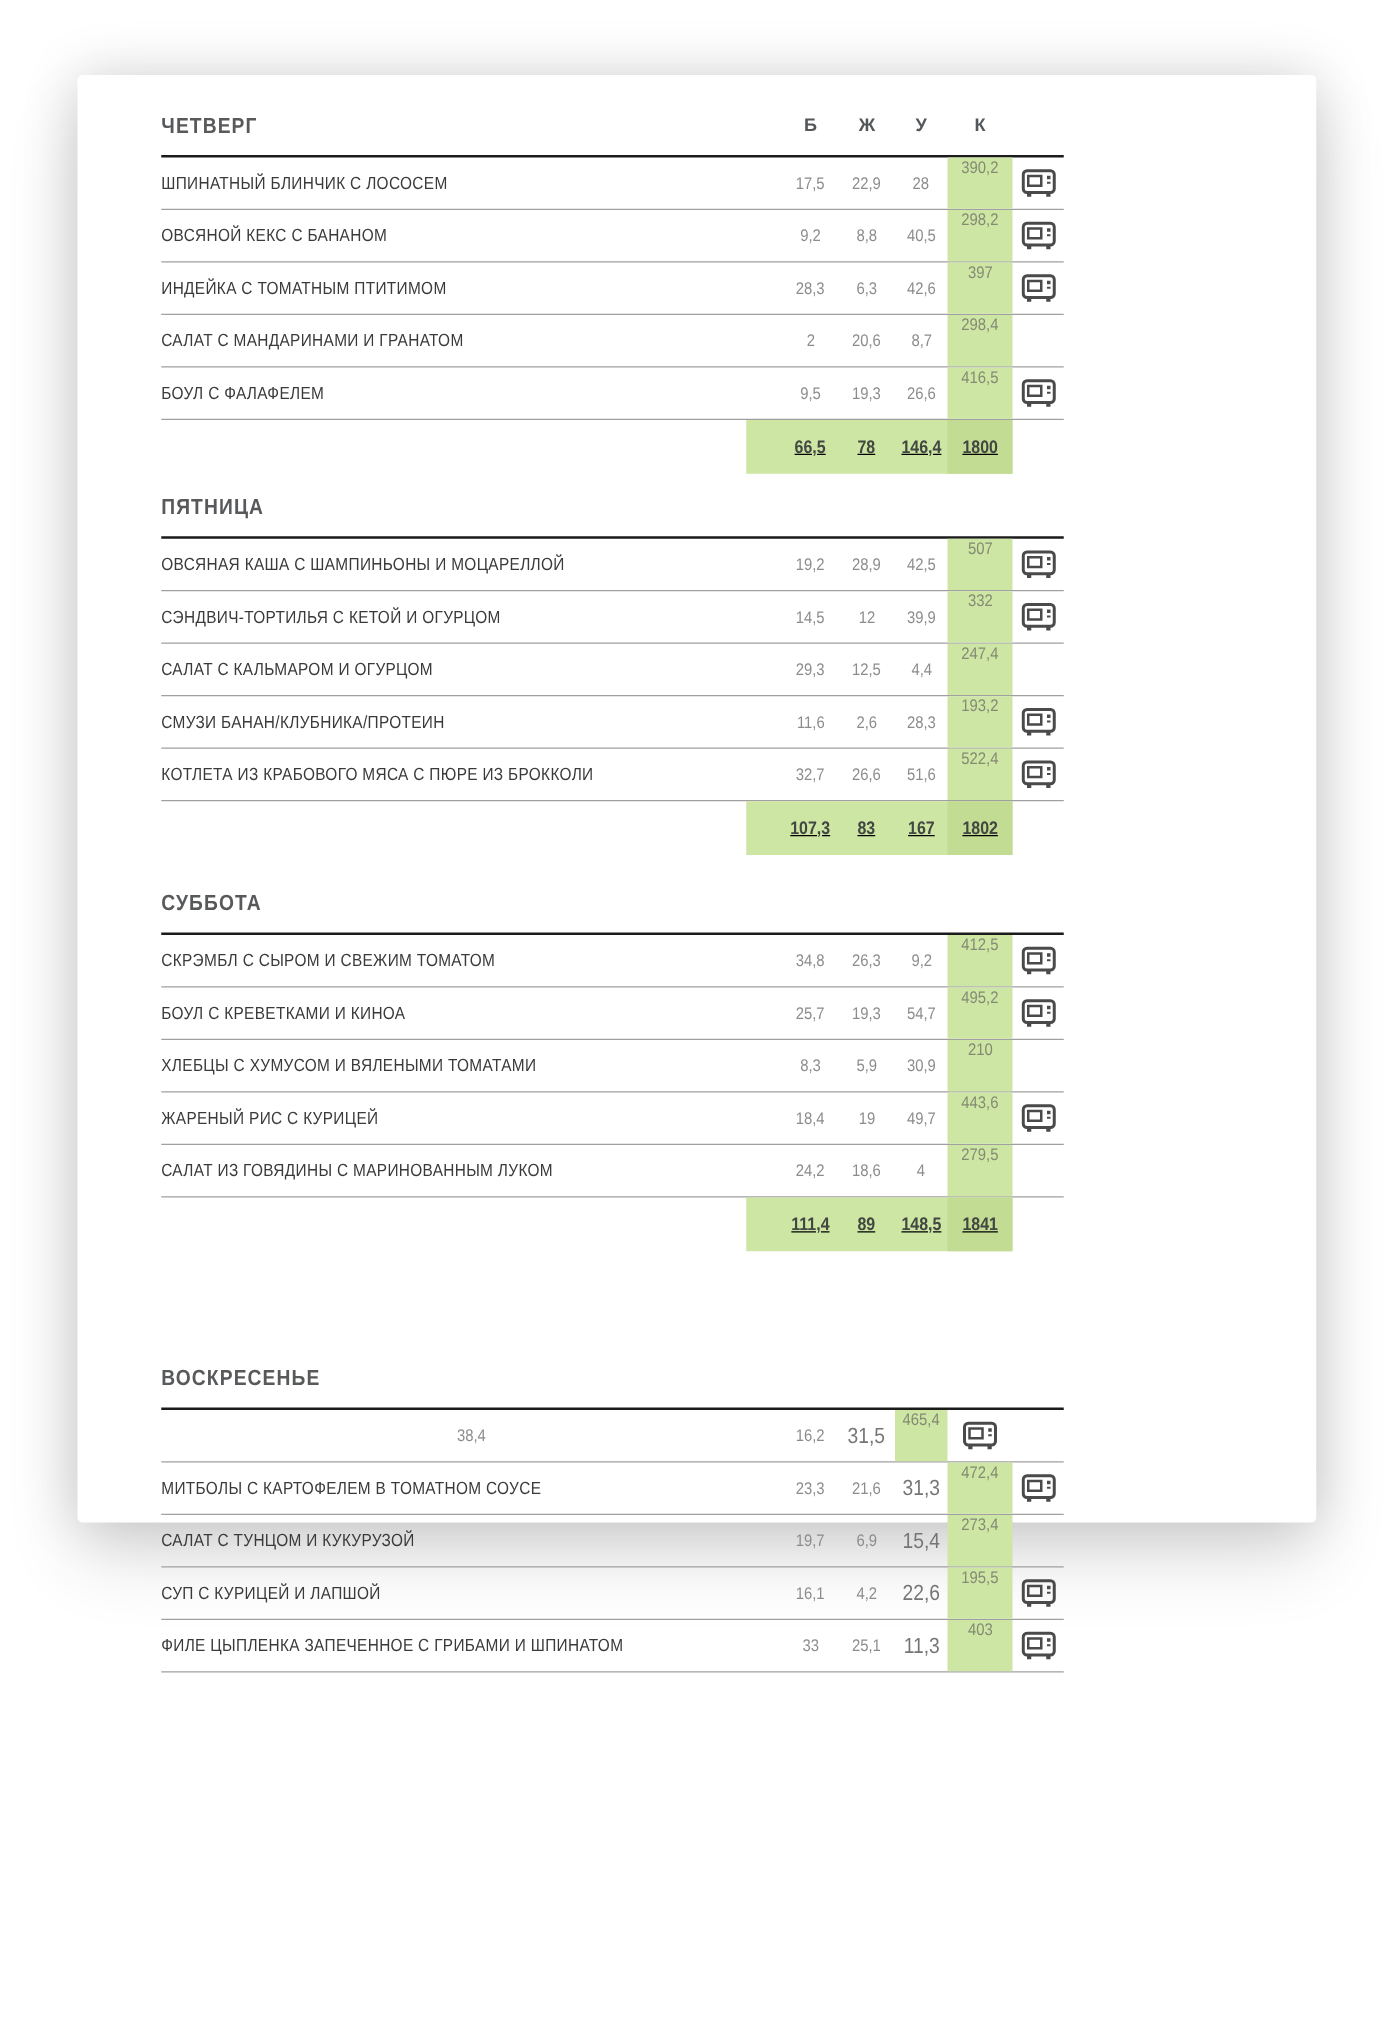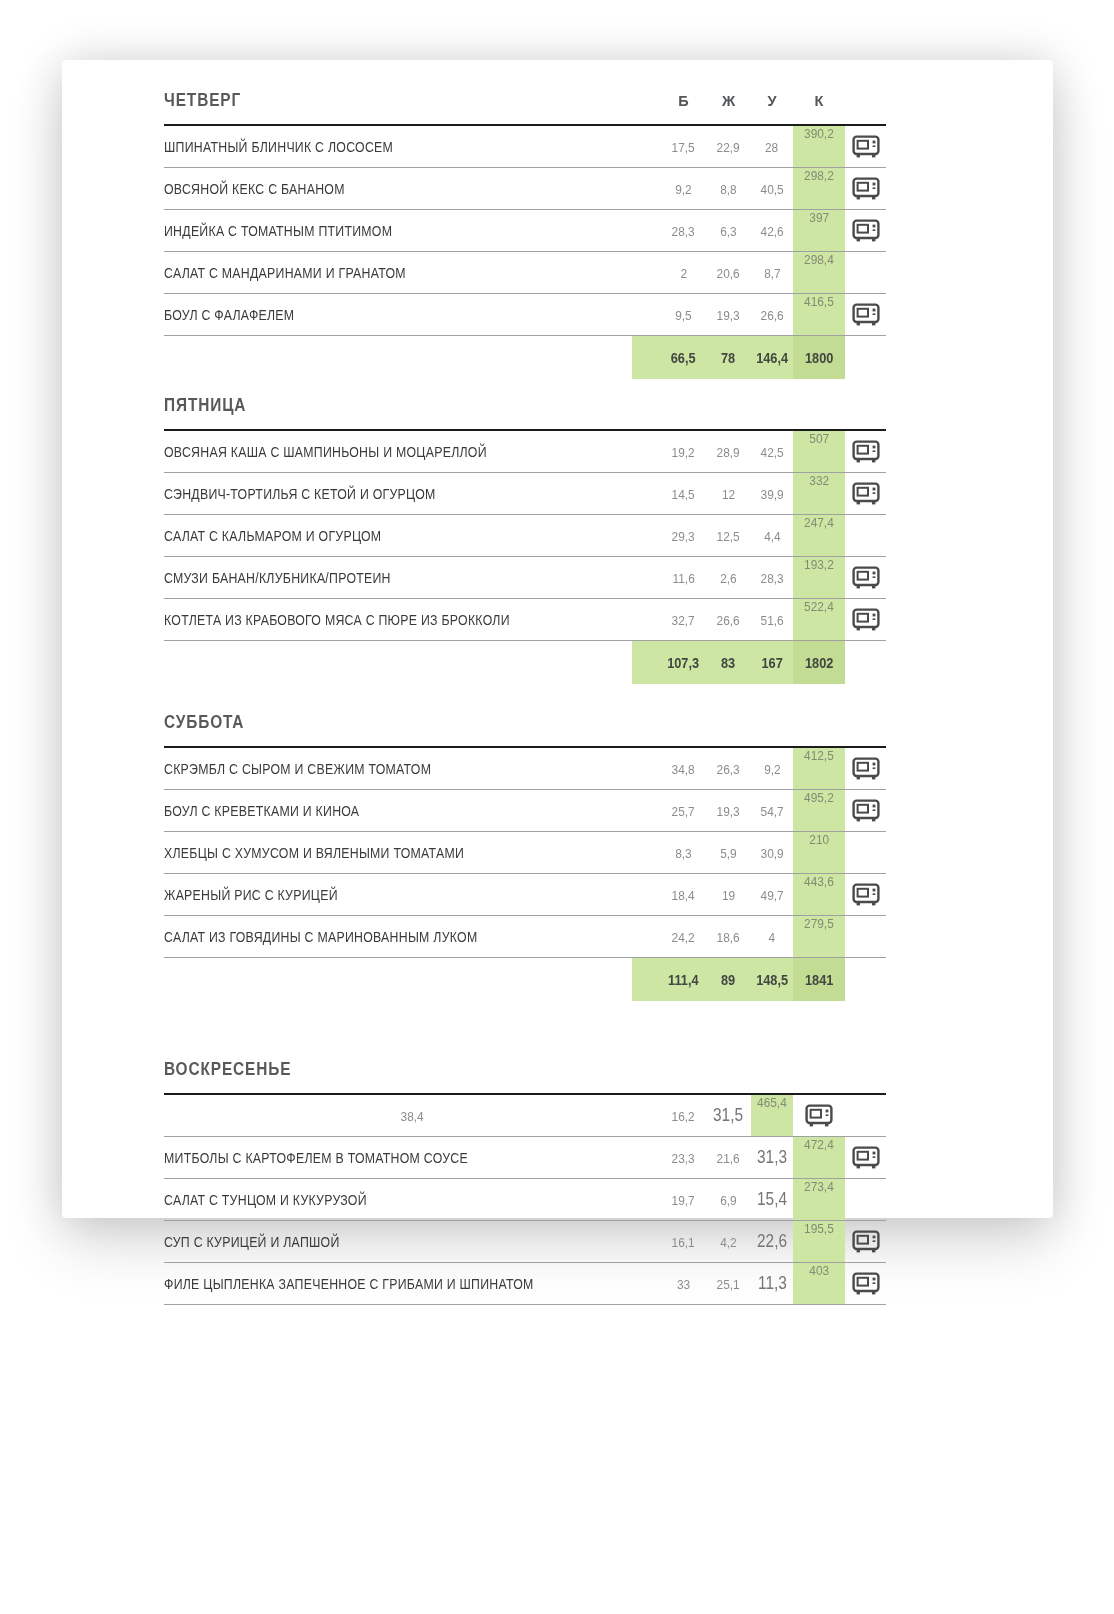--- a/index.html
+++ b/index.html
@@ -15,26 +15,26 @@
     background:#ffffff;
     font-family:"Liberation Sans","DejaVu Sans",sans-serif;
     overflow:hidden;
   }
   .page{
     position:absolute;left:62px;top:60px;
     width:991px;height:1158px;
     background:#ffffff;
     border-radius:4px;
     box-shadow:0 0 45px rgba(0,0,0,0.16),0 30px 60px rgba(0,0,0,0.12);
-    padding:30px 110px 0 102px;
+    padding:30px 110px 0 67px;
   }
   .day{width:722px;}
   .day:nth-of-type(2){margin-top:16px;}
   .day:nth-of-type(3){margin-top:28px;}
-  .day:nth-of-type(4){margin-top:58px;}
+  .day:nth-of-type(4){margin-top:91px;}
 
   .day-head,.row,.day-totals{
     display:grid;
     grid-template-columns:1fr 45px 45px 42px 52px 41px;
     align-items:center;
   }
   .day-head{
     padding-bottom:13px;
     border-bottom:2.5px solid var(--line-dark);
   }
@@ -67,21 +67,21 @@
   .icon-cell{
     height:100%;
     display:flex;align-items:center;justify-content:center;
   }
   .recipe-icon{
     display:inline-flex;align-items:center;justify-content:center;
     width:29px;height:27px;cursor:pointer;
   }
 
   .day-totals{
-    height:43px;position:relative;
+    height:43px;position:relative;text-decoration:underline;
   }
   .day-totals::before{
     content:"";position:absolute;right:41px;top:0;bottom:0;width:213px;
     background:var(--hl);
   }
   .day-totals .cell{position:relative;z-index:1;height:100%;display:flex;align-items:center;justify-content:center;}
   .day-totals .cell.name{justify-content:flex-start;}
   .day-totals .k-total{background:var(--hl2);}
   .total-val{font-size:14.5px;font-weight:bold;color:#424741;}
 </style>

